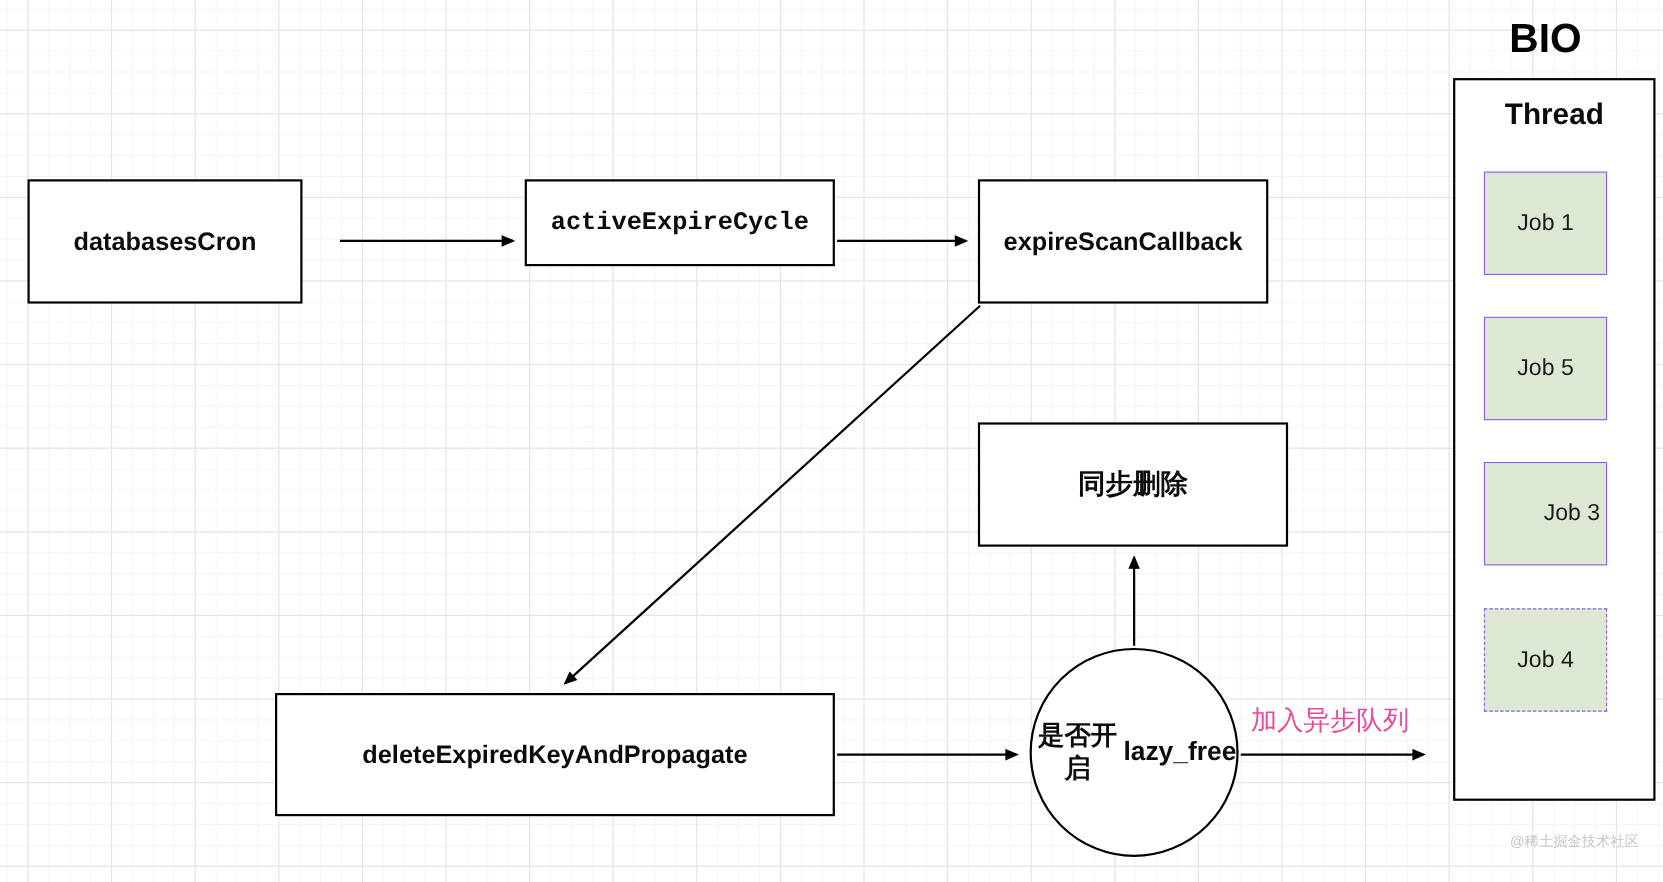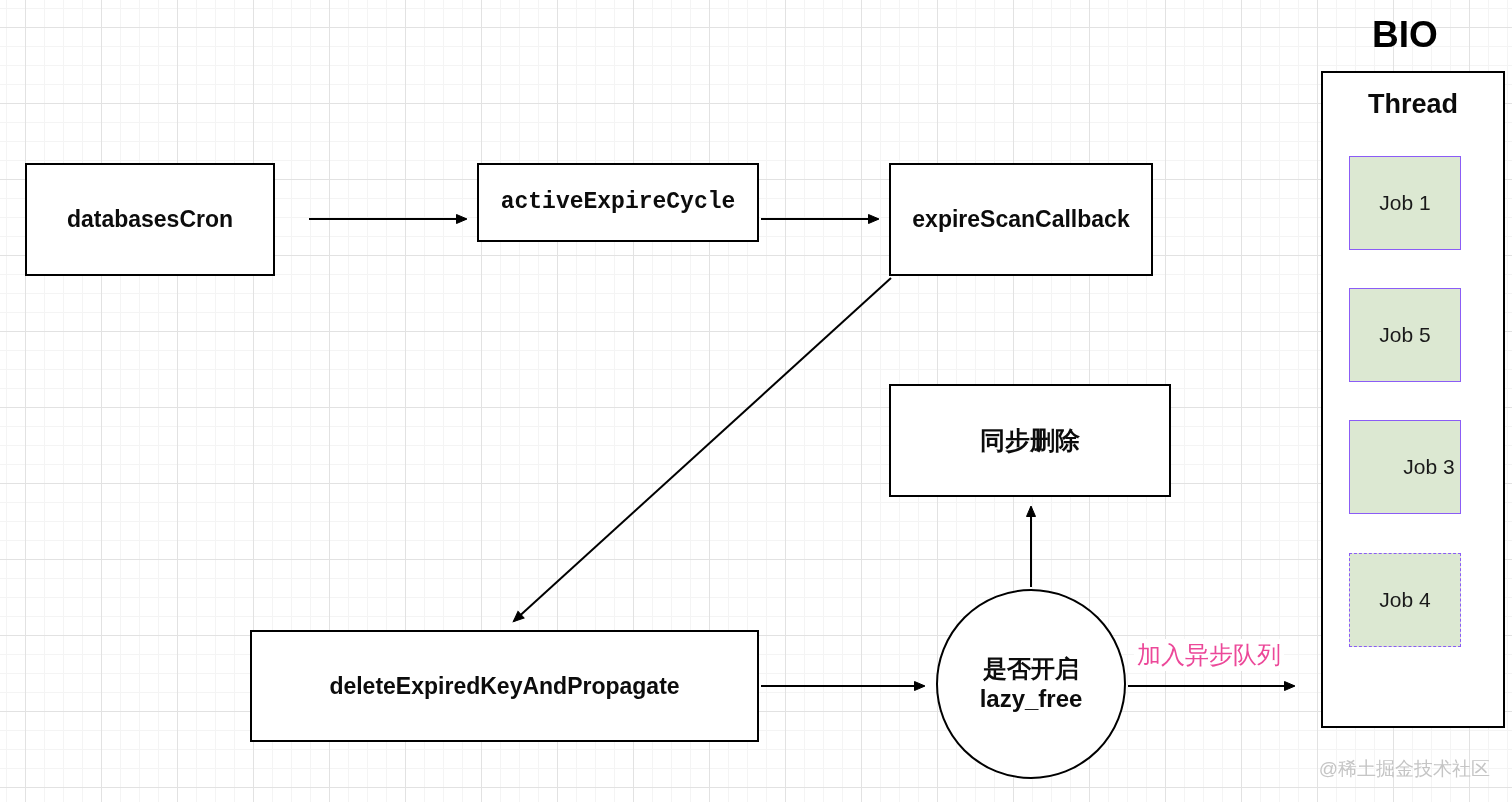--- a/index.html
+++ b/index.html
@@ -29,21 +29,20 @@
     text-align:center;
     font-weight:bold;
     font-size:23px;
     color:#0c0c0c;
     box-sizing:border-box;
     line-height:1.25;
   }
   .node--cjk{font-size:25px;text-align:right;}
   .decision{
     border-radius:50%;
-    flex-direction:column;
     font-size:24px;
   }
   .edge-label{
     position:absolute;
     font-weight:normal;
     font-size:24px;
     color:#ec4899;
     background:#ffffff;
     padding:0 3px;
     white-space:nowrap;
@@ -82,21 +81,21 @@
     color:#1a1a1a;
   }
   .job--1{top:83px;}
   .job--2{top:215px;}
   .job--3{top:347px;padding-left:48px;}
   .job--4{top:480px;border-style:dashed;}
   .watermark{
     position:absolute;
     left:1300px;top:756px;width:190px;
     text-align:right;
-    font-size:19px;
+    font-size:13px;
     color:#c5c5c5;
     white-space:nowrap;
   }
 </style>
 </head>
 <body>
 
 <div class="canvas">
 
   <svg class="edges" width="1512" height="802" viewBox="0 0 1512 802" xmlns="http://www.w3.org/2000/svg">

